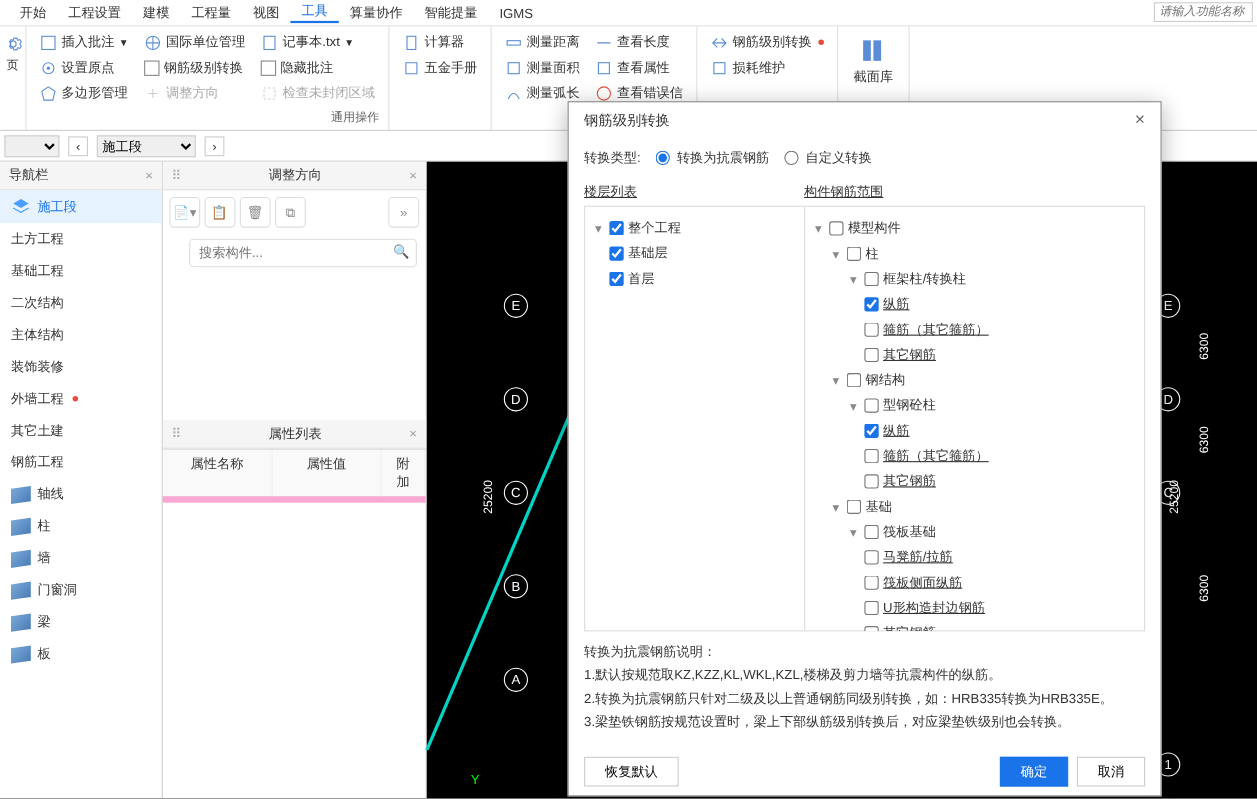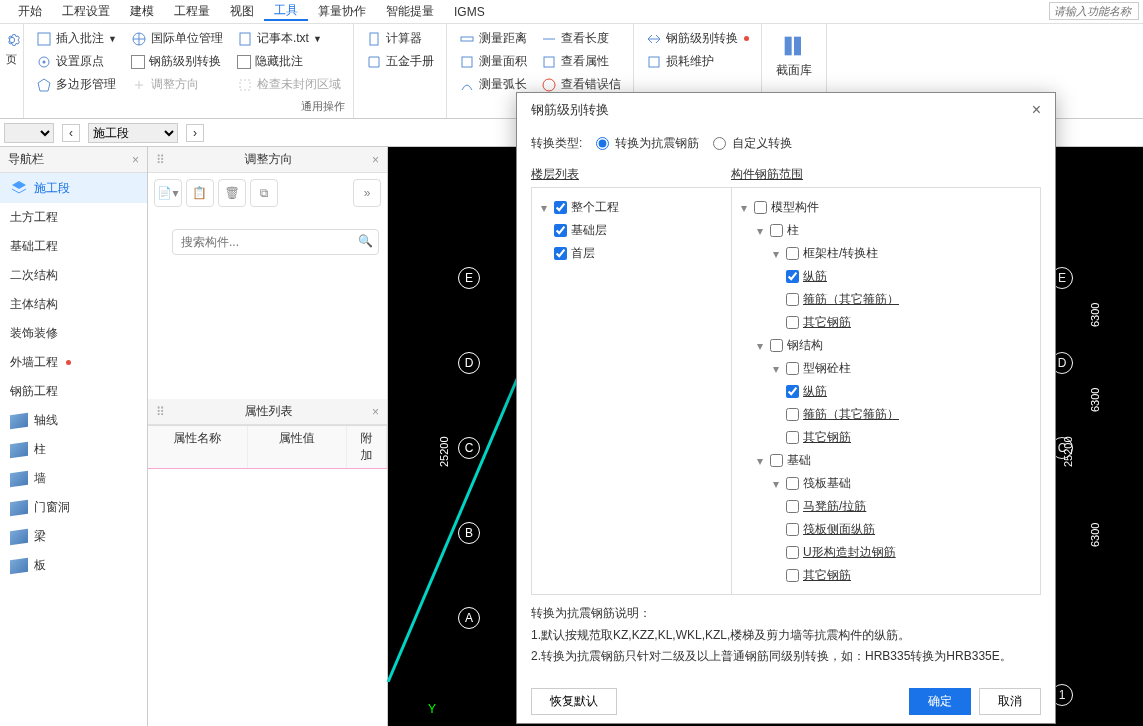--- a/index.html
+++ b/index.html
@@ -32,25 +32,25 @@
 .nav-panel { width: 148px; border-right: 1px solid #ccc; display: flex; flex-direction: column; }
 .panel-header { display: flex; align-items: center; justify-content: space-between; padding: 4px 8px; background: #f5f5f5; border-bottom: 1px solid #e0e0e0; font-size: 12px; }
 .panel-header .close { cursor: pointer; color: #999; }
 .nav-item { display: flex; align-items: center; padding: 6px 10px; gap: 6px; cursor: pointer; }
 .nav-item.active { background: #e6f3ff; color: #1a73e8; }
 .nav-item .cube { width: 18px; height: 14px; background: linear-gradient(135deg,#7aa8d8,#4a7db8); transform: skewY(-8deg); }
 
 .mid-panel { width: 240px; border-right: 1px solid #ccc; display: flex; flex-direction: column; }
 .comp-toolbar { display: flex; gap: 4px; padding: 6px; }
 .comp-toolbar .tbtn { width: 28px; height: 28px; border: 1px solid #ddd; border-radius: 4px; display: flex; align-items: center; justify-content: center; color: #888; }
-.comp-search { margin: 16px 8px; position: relative; padding-left: 16px; }
+.comp-search { margin: 4px 8px; position: relative; padding-left: 16px; }
 .comp-search input { width: 100%; height: 26px; border: 1px solid #ddd; border-radius: 4px; padding: 0 26px 0 8px; font-size: 12px; }
 .comp-search .sicon { position: absolute; right: 6px; top: 5px; color: #aaa; }
 .prop-table { border-top: 1px solid #ddd; }
-.prop-table .row { display: flex; border-bottom: 1px solid #f9a8d4; justify-content: space-between; }
+.prop-table .row { display: flex; border-bottom: 6px solid #f9a8d4; justify-content: space-between; }
 .prop-table .cell { flex: 1; padding: 4px 8px; border-right: 1px solid #eee; background: #f9f9f9; font-size: 12px; text-align: center; }
 
 .canvas-area { flex: 1; background: #000; position: relative; }
 .axis-marker { position: absolute; width: 22px; height: 22px; border: 1px solid #fff; border-radius: 50%; color: #fff; text-align: center; line-height: 20px; font-size: 12px; }
 .dim-text { position: absolute; color: #fff; font-size: 11px; transform: rotate(-90deg); transform-origin: left top; }
 .arrow-anno { position: absolute; width: 320px; height: 550px; pointer-events: none; }
 
 
 .dialog { position: absolute; left: 516px; top: 92px; width: 540px; height: 632px; background: #fff; border: 1px solid #888; box-shadow: 0 4px 20px rgba(0,0,0,0.3); display: flex; flex-direction: column; }
 .dialog-title { display: flex; justify-content: space-between; align-items: center; padding: 8px 14px; font-size: 13px; }
@@ -296,20 +296,23 @@
     <div class="nav-item">
         <span>主体结构</span>
       </div>
     <div class="nav-item">
         <span>装饰装修</span>
       </div>
     <div class="nav-item red-dot">
         <span>外墙工程</span>
       </div>
     <div class="nav-item">
+        <span>其它土建</span>
+      </div>
+    <div class="nav-item">
         <span>钢筋工程</span>
       </div>
     <div class="nav-item">
         <span class="cube"></span>
         <span>轴线</span>
       </div>
     <div class="nav-item">
         <span class="cube"></span>
         <span>柱</span>
       </div>
@@ -497,20 +500,21 @@
             <input type="checkbox" style="">
             <span>其它钢筋</span>
           </div>
 
       </div>
     </div>
     <div class="desc-block">
       <div>转换为抗震钢筋说明：</div>
       <div>1.默认按规范取KZ,KZZ,KL,WKL,KZL,楼梯及剪力墙等抗震构件的纵筋。</div>
       <div>2.转换为抗震钢筋只针对二级及以上普通钢筋同级别转换，如：HRB335转换为HRB335E。</div>
+      <div>3.梁垫铁钢筋按规范设置时，梁上下部纵筋级别转换后，对应梁垫铁级别也会转换。</div>
     </div>
   </div>
   <div class="dialog-footer">
     <div class="left-btns">
         <button class="btn">恢复默认</button>
       </div>
     <div class="right-btns">
       <button class="btn primary">确定</button>
       <button class="btn">取消</button>
     </div>

